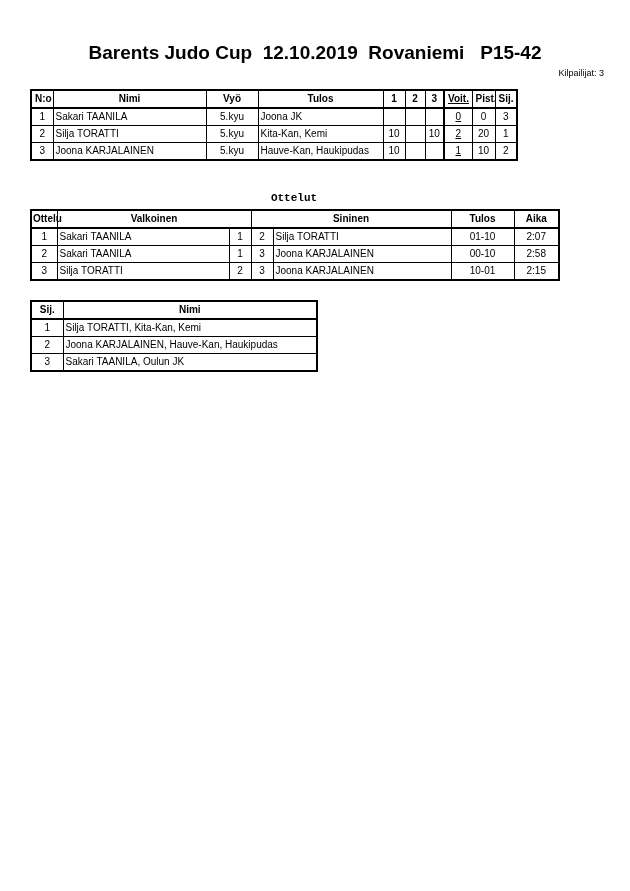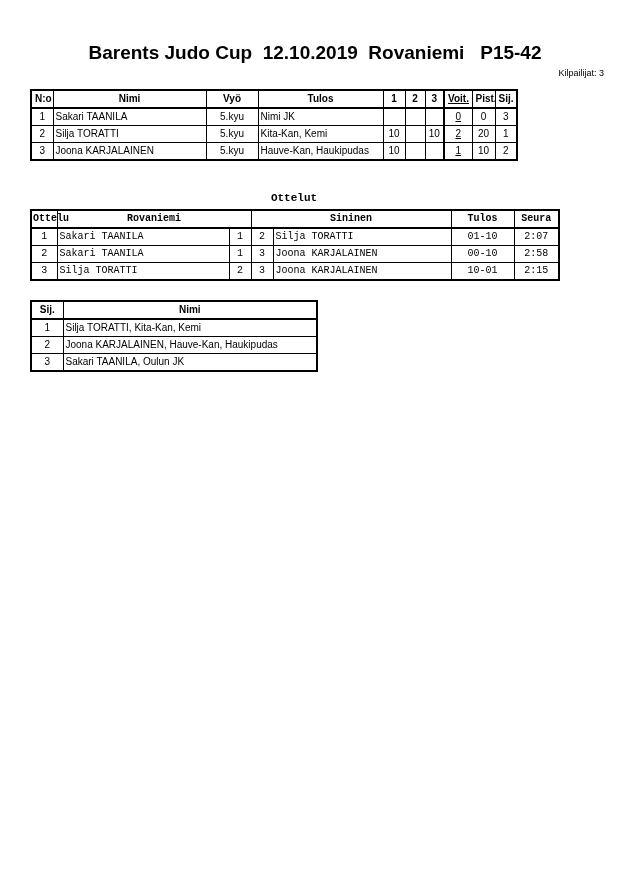--- a/index.html
+++ b/index.html
@@ -31,21 +31,21 @@
 
   table {
     position:absolute;
     border-collapse:collapse;
     table-layout:fixed;
     background:#fff;
     font-size:10px;
     border:2px solid #000;
   }
   #t1 { top:89px;  left:30px; width:486px; }
-  #t2 { top:209px; left:30px; width:528px;font-family:Liberation Mono, monospace; }
+  #t2 { top:209px; left:30px; width:528px; }
   #t3 { top:300px; left:30px; width:286px; }
 
   th, td {
     border:1px solid #000;
     height:16px;
     line-height:16px;
     padding:0 3px;
     overflow:hidden;
     white-space:nowrap;
     font-weight:normal;
@@ -95,21 +95,21 @@
         <th class="thick-l">Voit.</th>
         <th>Pist.</th>
         <th>Sij.</th>
       </tr>
     </thead>
     <tbody>
       <tr>
         <td class="c">1</td>
         <td class="l">Sakari TAANILA</td>
         <td class="c">5.kyu</td>
-        <td class="l">Nimi JK</td>
+        <td class="l">Joona JK</td>
         <td class="c"></td>
         <td class="c"></td>
         <td class="c"></td>
         <td class="c thick-l">0</td>
         <td class="c">0</td>
         <td class="c">3</td>
       </tr>
       <tr>
         <td class="c">2</td>
         <td class="l">Silja TORATTI</td>
@@ -145,24 +145,24 @@
         <col style="width:172px">
         <col style="width:22px">
         <col style="width:22px">
       <col style="width:178px">
         <col style="width:63px">
         <col style="width:45px">
     </colgroup>
     <thead>
       <tr>
         <th class="ottelu-h">Ottelu</th>
-        <th colspan="2">Rovaniemi</th>
+        <th colspan="2">Valkoinen</th>
         <th colspan="2">Sininen</th>
         <th>Tulos</th>
-        <th>Seura</th>
+        <th>Aika</th>
       </tr>
     </thead>
     <tbody>
       <tr>
         <td class="c">1</td>
         <td class="l">Sakari TAANILA</td>
         <td class="c">1</td>
         <td class="c">2</td>
         <td class="l">Silja TORATTI</td>
         <td class="c">01-10</td>

